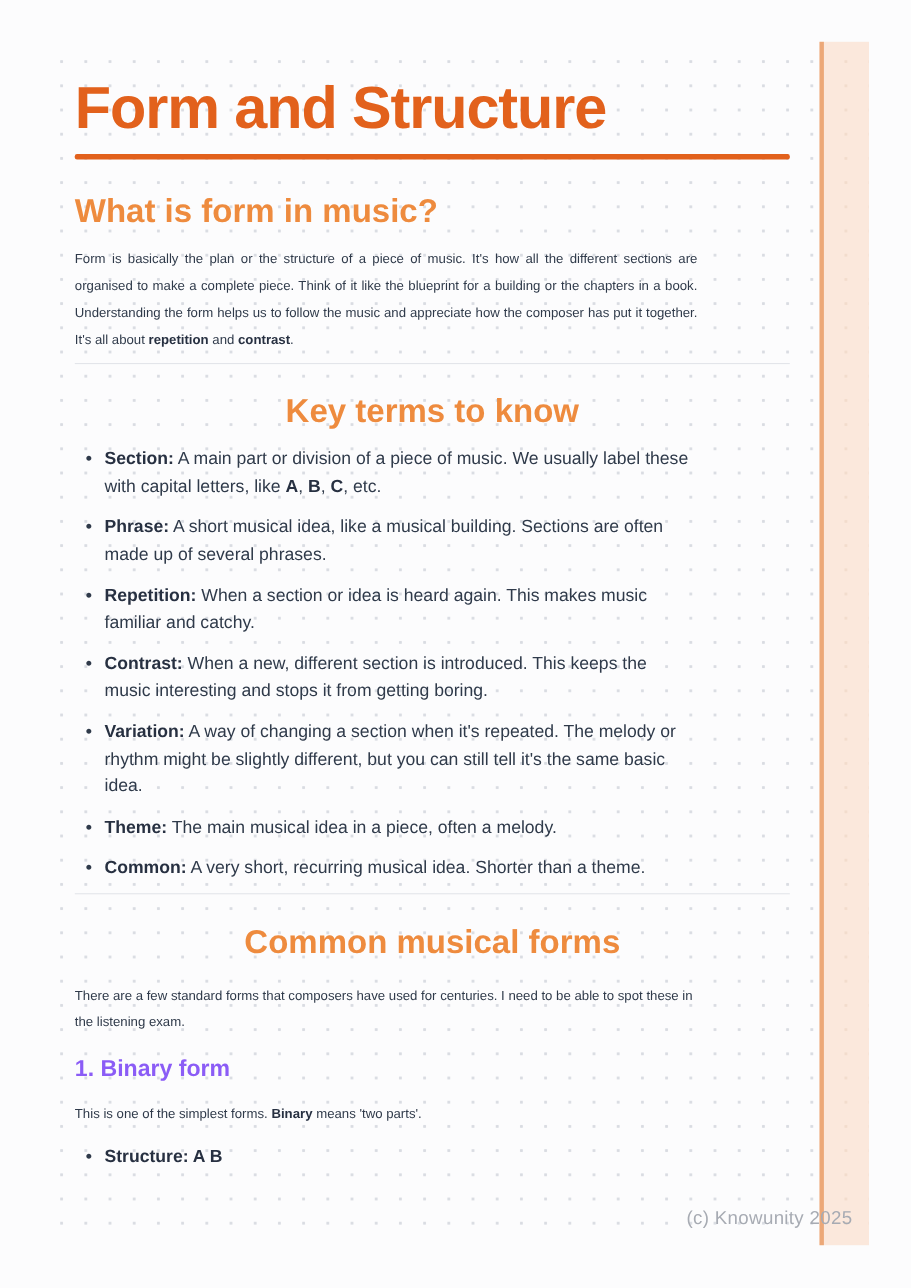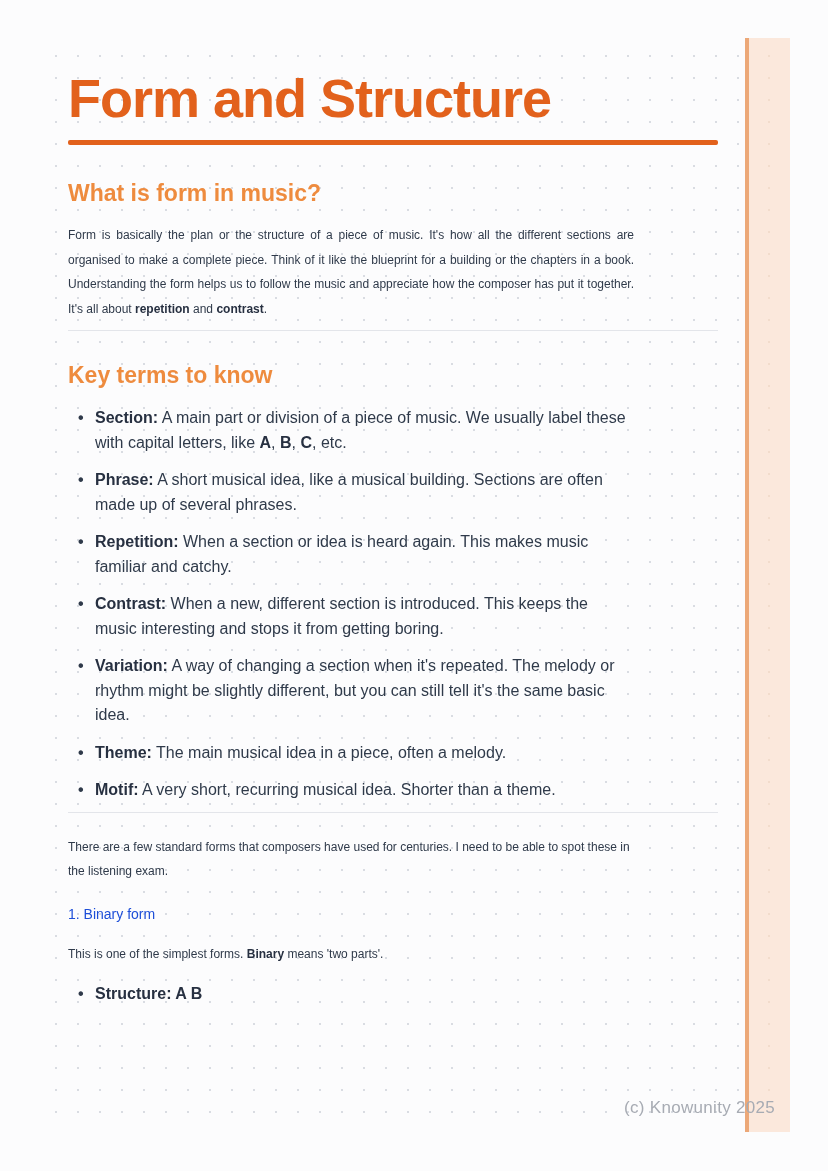--- a/index.html
+++ b/index.html
@@ -46,30 +46,30 @@
     color: #E2611C;
   }
   .title-rule {
     margin-top: 18px;
     width: 650px; height: 5px;
     background: #E2611C;
     border-radius: 2px;
   }
   h2.section-heading {
     margin: 34px 0 0 0;
-    font-size: 23px; line-height: 28px;
+    font-size: 30px; line-height: 28px;
     font-weight: bold;
     color: #EE8B3E;
   }
-  h2.after-divider { margin-top: 30px; }
+  h2.after-divider { margin-top: 30px; text-align: center; }
   h3.sub-heading {
     margin: 18px 0 0 0;
-    font-size: 14px; line-height: 24px;
-    font-weight: normal;
-    color: #1d4ed8;
+    font-size: 21px; line-height: 24px;
+    font-weight: bold;
+    color: #8b5cf6;
   }
   p.body-text {
     margin: 16px 0 0 0;
     width: 566px;
     font-size: 12px; line-height: 24.5px;
     color: #2F3A4A;
   }
   p.justified { text-align: justify; }
   hr.divider {
     margin: 9px 0 0 0;
@@ -148,26 +148,27 @@
       <li>
         <span class="bullet-glyph">•</span>
         <span class="li-text"><b>Variation:</b><span> A way of changing a section when it's repeated. The melody or rhythm might be slightly different, but you can still tell it's the same basic idea.</span></span>
       </li>
       <li>
         <span class="bullet-glyph">•</span>
         <span class="li-text"><b>Theme:</b><span> The main musical idea in a piece, often a melody.</span></span>
       </li>
       <li>
         <span class="bullet-glyph">•</span>
-        <span class="li-text"><b>Motif:</b><span> A very short, recurring musical idea. Shorter than a theme.</span></span>
+        <span class="li-text"><b>Common:</b><span> A very short, recurring musical idea. Shorter than a theme.</span></span>
       </li>
     </ul>
 
     <hr class="divider">
 
+    <h2 class="section-heading after-divider">Common musical forms</h2>
     <p class="body-text" style="margin-top:22px;">There are a few standard forms that composers have used for centuries. I need to be able to spot these in the listening exam.</p>
 
     <h3 class="sub-heading">1. Binary form</h3>
     <p class="body-text"><span>This is one of the simplest forms. </span><b>Binary</b><span> means 'two parts'.</span></p>
 
     <ul class="term-list" style="margin-top:16px;">
       <li>
         <span class="bullet-glyph">•</span>
         <span class="li-text strong-only">Structure: A B</span>
       </li>

